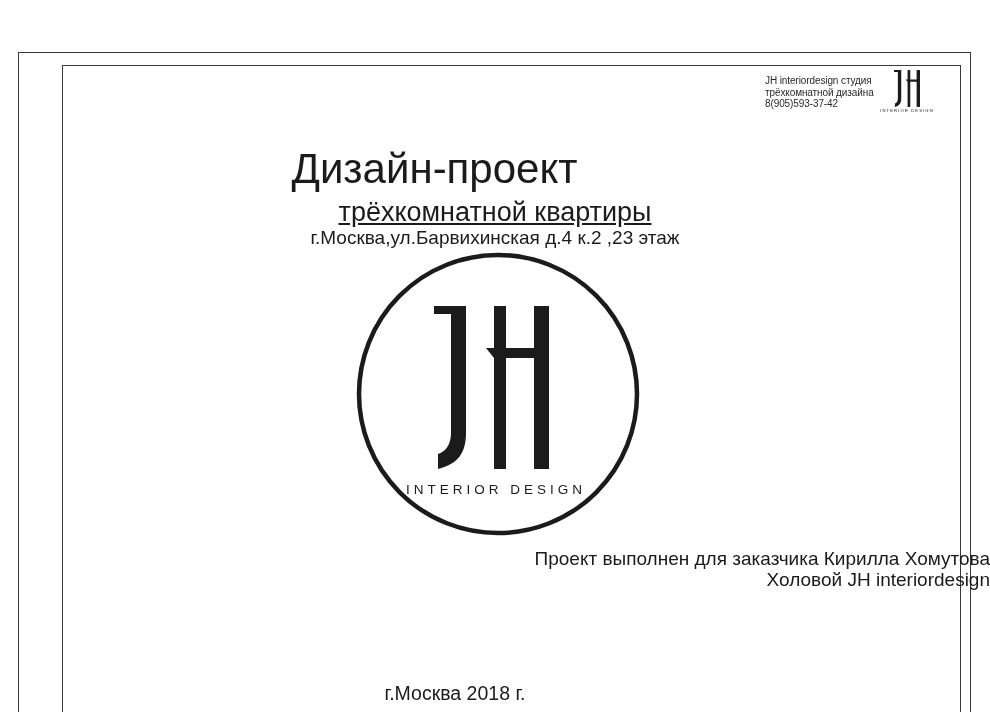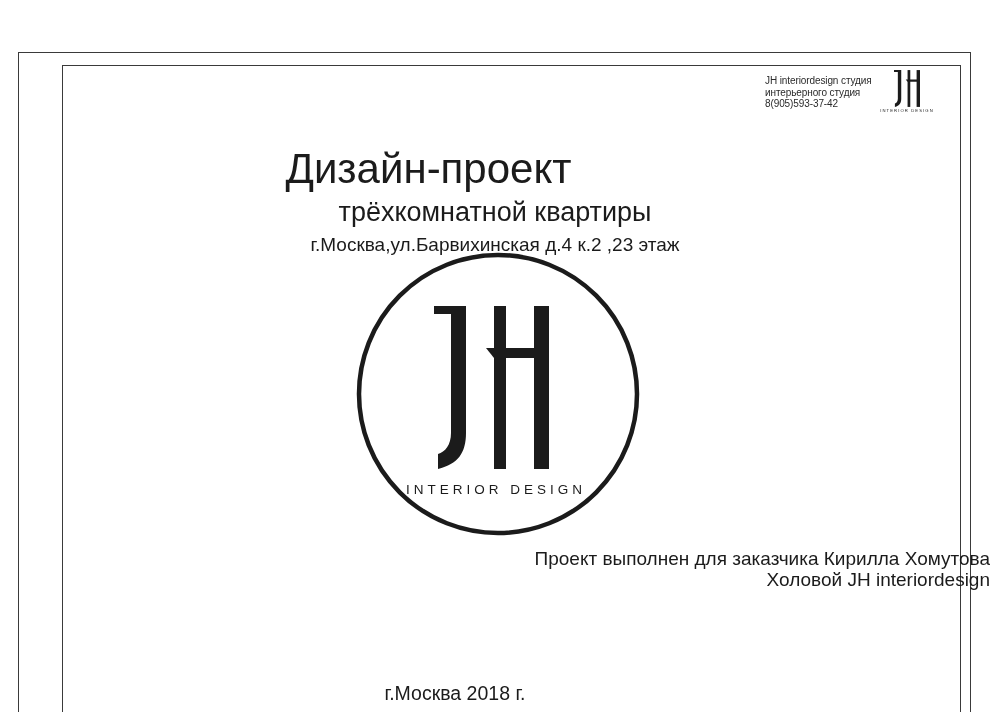--- a/index.html
+++ b/index.html
@@ -32,28 +32,28 @@
   .header-logo{
     position:absolute;left:878px;top:34px;width:58px;text-align:center;
   }
   .mono-small{width:26px;height:37px;display:block;margin:0 auto;color:var(--ink);}
   .logo-caption-small{
     font-size:4.2px;letter-spacing:1.1px;margin-top:1px;
     white-space:nowrap;color:var(--ink);
   }
   .title{
     position:absolute;top:107px;left:0;width:857px;text-align:center;
-    font-size:42px;line-height:52px;
+    font-size:42px;line-height:52px;padding-left:6px;
   }
   .subtitle{
     position:absolute;top:159px;left:0;width:990px;text-align:center;
-    font-size:27px;line-height:34px;
+    font-size:27px;line-height:34px;text-decoration:underline;
   }
   .address{
-    position:absolute;top:196px;left:0;width:990px;text-align:center;
+    position:absolute;top:189px;left:0;width:990px;text-align:center;
     font-size:19px;line-height:26px;
   }
   .circle-logo{
     position:absolute;left:356px;top:216px;width:284px;height:284px;
     color:var(--ink);
   }
   .circle-caption{
     font-family:"Liberation Sans",sans-serif;
     font-size:13.5px;letter-spacing:4px;fill:var(--ink);
   }
@@ -69,21 +69,21 @@
 </head>
 <body>
 
 <div class="sheet">
 
   <div class="outer-frame"></div>
   <div class="inner-frame"></div>
 
   <div class="header-info">
     <div>JH interiordesign студия</div>
-    <div>интерьерного студия</div>
+    <div>трёхкомнатной дизайна</div>
     <div>8(905)593-37-42</div>
   </div>
 
   <div class="header-logo">
     <svg class="mono-small" viewBox="0 0 115 163" aria-hidden="true">
       <defs>
         <g id="jh-mono" fill="currentColor">
           <path d="M0 0 H32 V127 C32 147 24 158 4 163 L4 148 C11 146 17 139 17 127 V8 H0 Z"></path>
           <rect x="60" y="0" width="12" height="163"></rect>
           <rect x="100" y="0" width="15" height="163"></rect>

